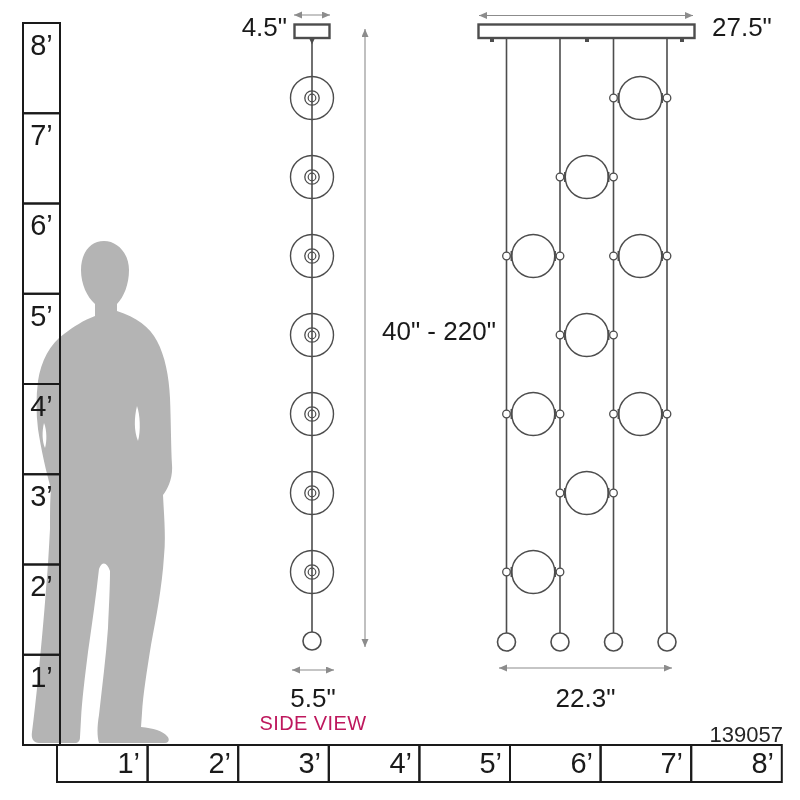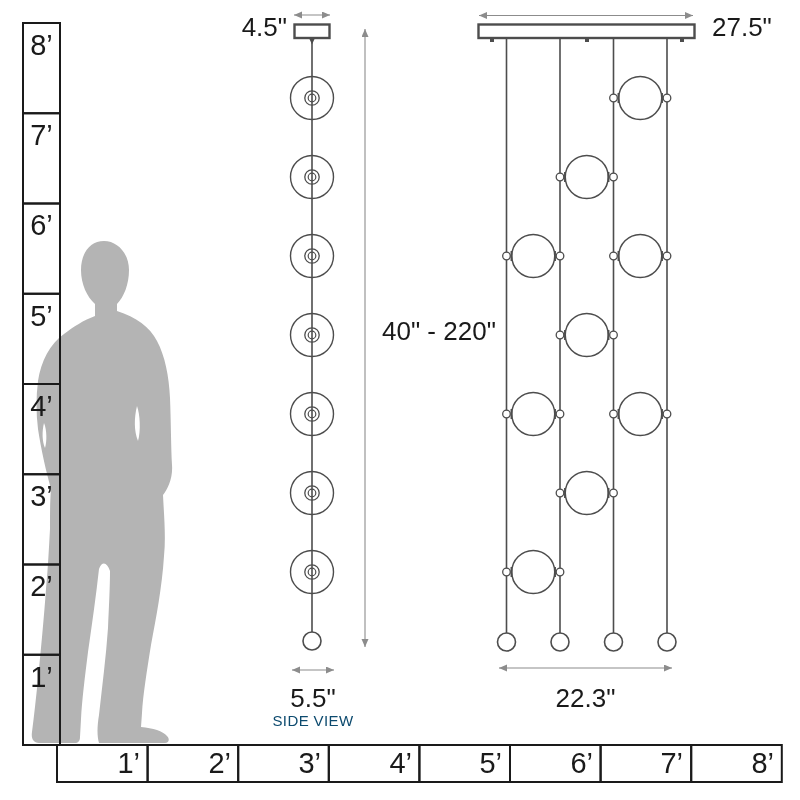--- a/index.html
+++ b/index.html
@@ -8,21 +8,21 @@
     font-family:"Liberation Sans","DejaVu Sans",sans-serif;
   }
   #diagram{position:absolute;left:0;top:0;}
   .lbl{
     position:absolute;color:#1a1a1a;white-space:nowrap;
     font-family:"Liberation Sans","DejaVu Sans",sans-serif;
   }
   .dim{font-size:26px;line-height:28px;}
   .ruler-v{font-size:29px;line-height:32px;width:37px;text-align:center;}
   .ruler-h{font-size:29px;line-height:37px;text-align:right;height:37px;}
-  .caption{font-size:15px;letter-spacing:0.4px;color:#0c4a6e;}
+  .caption{font-size:20px;letter-spacing:0.4px;color:#be185d;}
   .sku{font-size:22px;color:#262626;}
 </style>
 </head>
 <body>
 
 <div id="stage">
 
   <svg id="diagram" width="800" height="800" viewBox="0 0 800 800">
     <defs>
       <marker id="arw" markerWidth="9" markerHeight="8" refX="8" refY="3.5" orient="auto-start-reverse" markerUnits="userSpaceOnUse">
@@ -233,14 +233,15 @@
   <div class="lbl ruler-h" style="left:510px; top:745px;width:83px">6’</div>
   <div class="lbl ruler-h" style="left:600px; top:745px;width:83px">7’</div>
   <div class="lbl ruler-h" style="left:691px; top:745px;width:83px">8’</div>
 
   <div class="lbl dim" style="left:205px;top:13px;width:82px;text-align:right">4.5"</div>
   <div class="lbl dim" style="left:712px;top:13px;width:110px;text-align:left">27.5"</div>
   <div class="lbl dim" style="left:382px;top:317px;width:170px;text-align:left">40" - 220"</div>
   <div class="lbl dim" style="left:263px;top:684px;width:100px;text-align:center">5.5"</div>
   <div class="lbl caption" style="left:243px;top:712px;width:140px;text-align:center">SIDE VIEW</div>
   <div class="lbl dim" style="left:535px;top:684px;width:101px;text-align:center">22.3"</div>
+  <div class="lbl sku" style="left:663px;top:722px;width:120px;text-align:right">139057</div>
 
 </div>
 
 </body></html>

